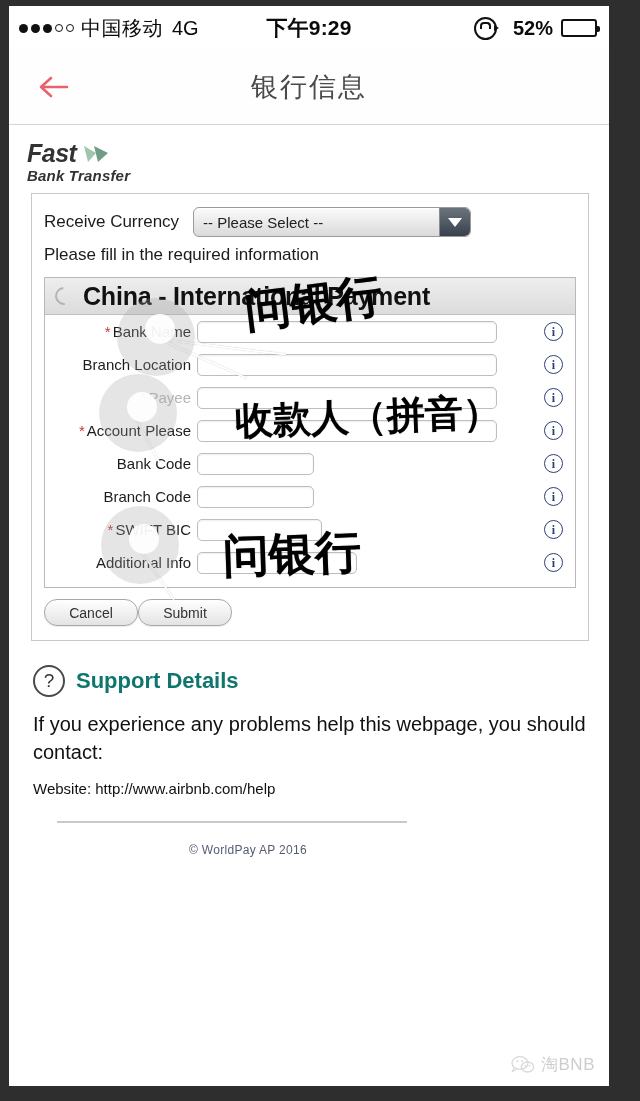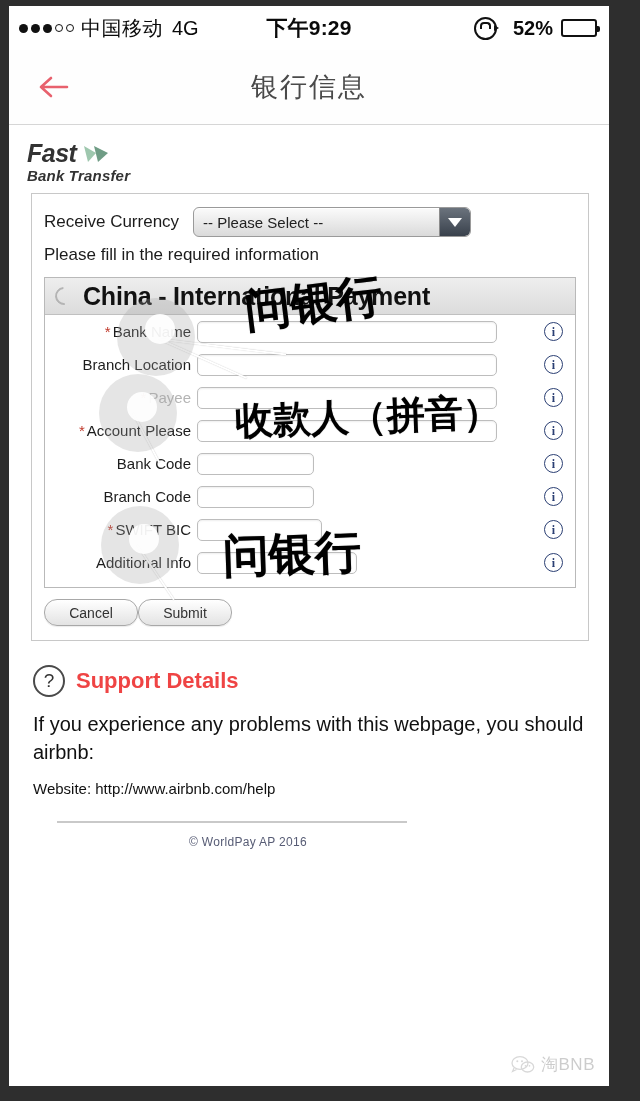--- a/index.html
+++ b/index.html
@@ -361,40 +361,40 @@
     color: #333;
     font-size: 19px;
     display: flex;
     align-items: center;
     justify-content: center;
     font-family: "Liberation Sans", sans-serif;
   }
   #support-title {
     font-size: 22px;
     font-weight: bold;
-    color: #ef4444;
+    color: #0f766e;
   }
   #support-text {
     font-size: 20px;
     color: #111;
     line-height: 1.4;
     margin-top: 13px;
   }
   #support-website {
     font-size: 15px;
     color: #111;
     margin-top: 14px;
   }
   #footer-divider {
     margin: 24px 24px 0 24px;
     width: 350px;
     border-top: 2px solid #c9c9c9;
   }
   #copyright {
-    margin-top: 12px;
+    margin-top: 20px;
     text-align: center;
     width: 430px;
     font-size: 12px;
     color: #575c75;
     letter-spacing: .3px;
   }
 
   
   #annotations {
     position: absolute;
@@ -566,21 +566,21 @@
           <div class="form-button">Submit</div>
         </div>
 
       </div>
 
       <div id="support-block">
         <div id="support-head">
           <span class="question-icon">?</span>
           <span id="support-title">Support Details</span>
         </div>
-        <div id="support-text">If you experience any problems with this webpage, you should airbnb:</div>
+        <div id="support-text">If you experience any problems help this webpage, you should contact:</div>
         <div id="support-website">Website: http://www.airbnb.com/help</div>
         <div id="footer-divider"></div>
         <div id="copyright">© WorldPay AP 2016</div>
       </div>
 
     </div>
 
     <div id="annotations">
 
       <div class="callout-line" style="left:150px;top:332px;width:96px;transform:rotate(24deg);"></div>

